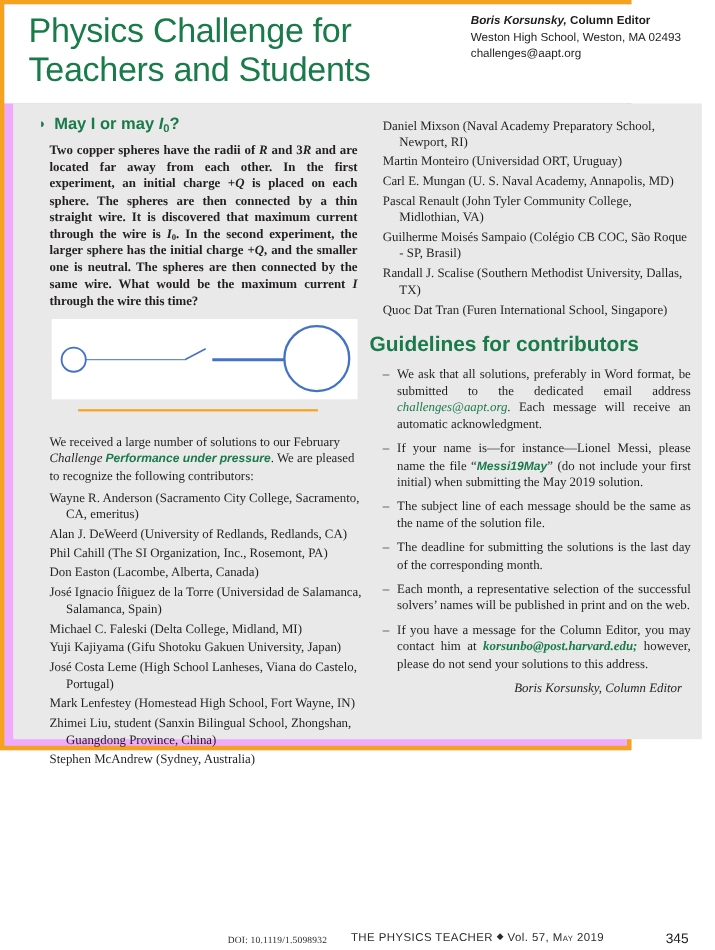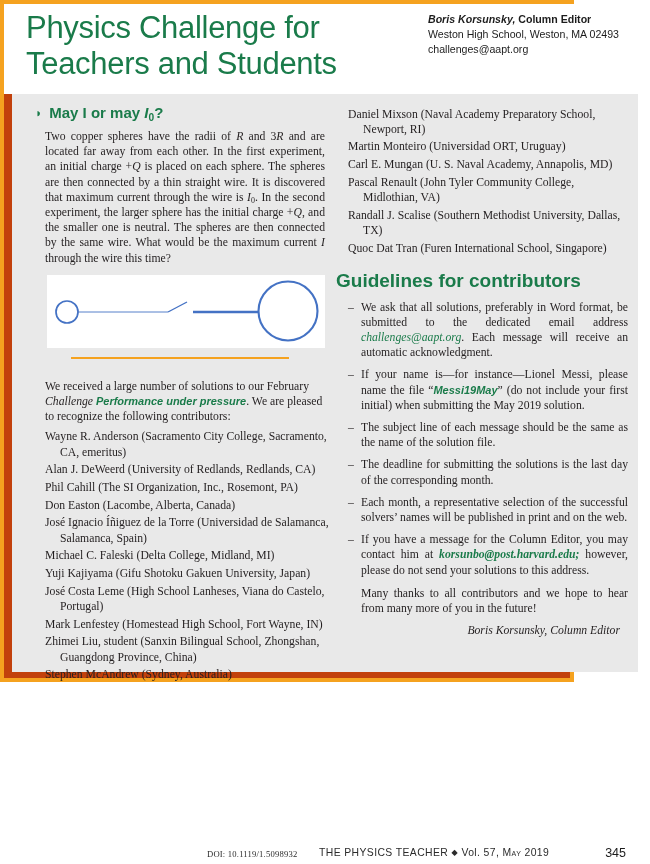--- a/index.html
+++ b/index.html
@@ -6,41 +6,41 @@
     --green:#1a7b4a;
     --orange:#f5a21f;
     --blue:#4472c4;
     --panel:#e9e9e9;
     --text:#231f20;
   }
   *{margin:0;padding:0;box-sizing:border-box;}
   html,body{width:650px;height:864px;background:#ffffff;}
   body{position:relative;font-family:"Liberation Serif",serif;color:var(--text);overflow:hidden;}
 
-  .frame{position:absolute;left:0;top:0;width:574px;height:682px;border:4px solid var(--orange);background:#c2410c;}
+  .frame{position:absolute;left:0;top:0;width:574px;height:682px;border:4px solid var(--orange);background:#f0abfc;}
 
   
   .header{position:absolute;left:0;top:0;width:642px;height:90px;background:#fff;}
   .title{position:absolute;left:22px;top:6px;font-family:"Liberation Sans",sans-serif;
          font-weight:400;font-size:31px;line-height:36px;color:var(--green);letter-spacing:-0.3px;}
   .editor{position:absolute;left:424px;top:8px;width:210px;font-family:"Liberation Sans",sans-serif;
           font-size:10.6px;line-height:1.42;color:#1c1c1c;}
   .editor .row1{font-weight:700;}
   .editor .name{font-style:italic;}
 
   
   .panel{position:absolute;left:8px;top:90px;width:626px;height:578px;background:var(--panel);}
   .col{position:absolute;top:10px;font-size:11.7px;line-height:1.3;}
   .col-left{left:13px;width:302px;padding-left:10px;}
   .col-right{left:324px;width:292px;}
 
   .sec-heading{display:flex;align-items:baseline;font-family:"Liberation Sans",sans-serif;
                font-weight:700;font-size:15px;line-height:1.2;color:var(--green);}
   .sec-bullet{font-size:12px;margin-right:7px;position:relative;top:-1px;}
-  .problem{margin-top:7px;margin-left:10px;width:280px;text-align:justify;}
+  .problem{margin-top:7px;margin-left:10px;width:280px;text-align:justify;font-weight:bold;}
 
   .figure-box{margin-top:9px;margin-left:12px;width:278px;height:73px;background:#fff;}
   .figure-box svg{display:block;width:278px;height:73px;}
 
   .divider{margin-top:9px;margin-left:36px;width:218px;height:2px;background:var(--orange);}
   .intro{margin-top:20px;margin-left:10px;width:282px;}
 
   .entries{margin-top:5px;margin-left:10px;width:288px;}
   .col-right .entries{margin-top:0;margin-left:12px;width:280px;}
   .entry{padding-left:15px;text-indent:-15px;margin-top:2.5px;}
@@ -126,20 +126,21 @@
         <div class="entry">Stephen McAndrew (Sydney, Australia)</div>
       </div>
     </div>
 
     <div class="col col-right">
       <div class="entries">
         <div class="entry">Daniel Mixson (Naval Academy Preparatory School, Newport, RI)</div>
         <div class="entry">Martin Monteiro (Universidad ORT, Uruguay)</div>
         <div class="entry">Carl E. Mungan (U. S. Naval Academy, Annapolis, MD)</div>
         <div class="entry">Pascal Renault (John Tyler Community College, Midlothian, VA)</div>
+        <div class="entry">Guilherme Moisés Sampaio (Colégio CB COC, São Roque - SP, Brasil)</div>
         <div class="entry">Randall J. Scalise (Southern Methodist University, Dallas, TX)</div>
         <div class="entry">Quoc Dat Tran (Furen International School, Singapore)</div>
       </div>
 
       <div class="gl-heading">Guidelines for contributors</div>
 
       <div class="gl-items">
         <div class="gl-item">
           <span class="gl-dash">–</span>
           <span class="gl-text"><span>We ask that all solutions, preferably in Word format, be submitted to the dedicated email address </span><span class="i g">challenges@aapt.org</span><span>. Each message will receive an automatic acknowledgment.</span></span>
@@ -159,21 +160,20 @@
         <div class="gl-item">
           <span class="gl-dash">–</span>
           <span class="gl-text"><span>Each month, a representative selection of the successful solvers’ names will be published in print and on the web.</span></span>
         </div>
         <div class="gl-item">
           <span class="gl-dash">–</span>
           <span class="gl-text"><span>If you have a message for the Column Editor, you may contact him at </span><span class="b i g">korsunbo@post.harvard.edu;</span><span> however, please do not send your solutions to this address.</span></span>
         </div>
       </div>
 
-      <div class="closing"><span>Many thanks to all contributors and we hope to hear from many more of you in the future!</span></div>
       <div class="signature">Boris Korsunsky, Column Editor</div>
     </div>
 
   </div>
 </div>
 
 <div class="footer">
   <span class="doi">DOI: 10.1119/1.5098932</span>
   <span class="journal"><span>THE PHYSICS TEACHER </span><span class="dia">◆</span><span> Vol. 57, </span><span class="sc">May</span><span> 2019</span></span>
   <span class="pagenum">345</span>

